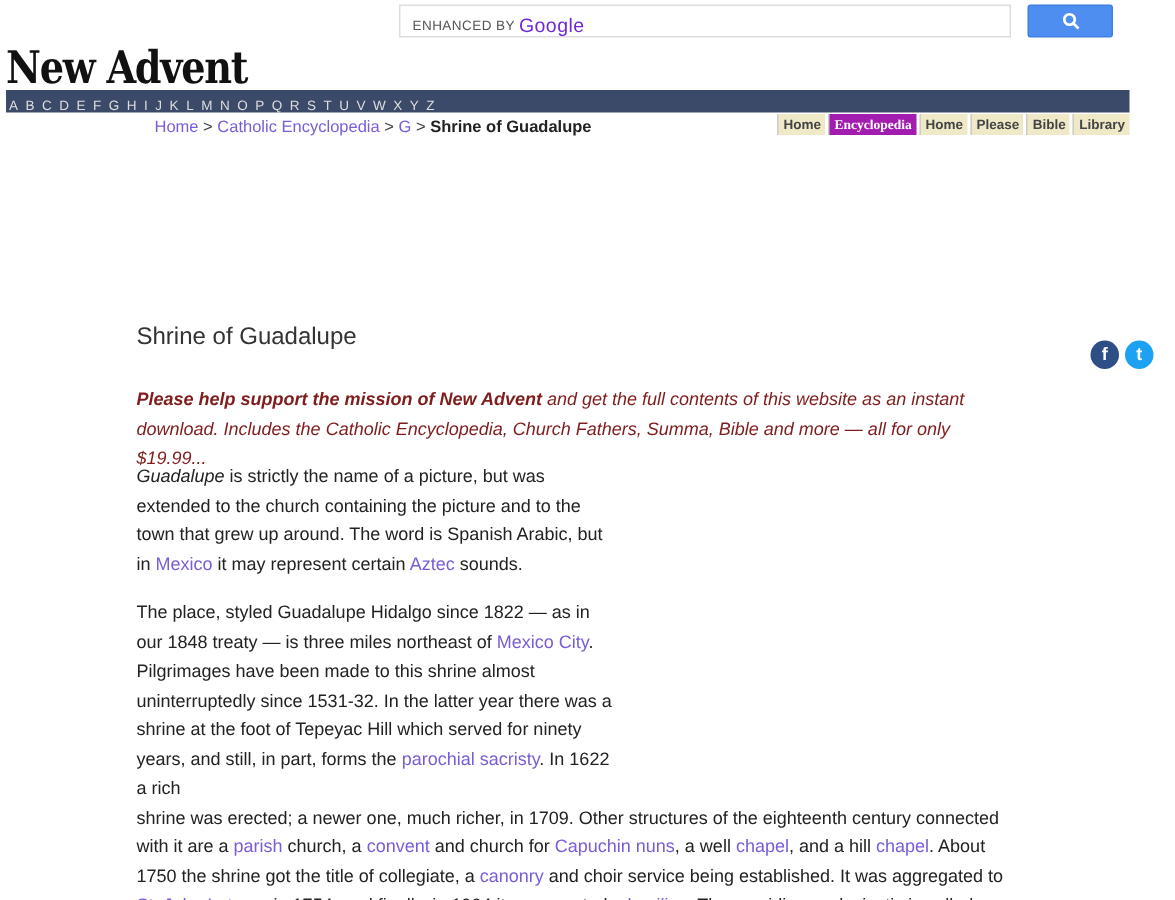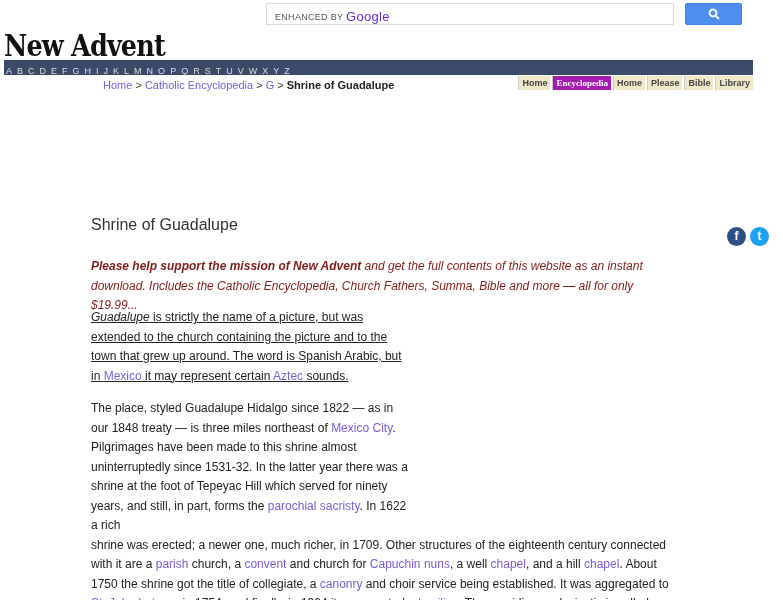--- a/index.html
+++ b/index.html
@@ -18,21 +18,21 @@
   .alphabar a { color:#ddd; font-size:9px; margin-left:2px; margin-right:3px; line-height:15px; }
   .crumbs { position:absolute; left:103px; top:79px; font-size:11px; color:#444; }
   .crumbs b { color:#222; }
   .title { position:absolute; left:91px; top:216px; font-size:16px; color:#333; }
   .social { position:absolute; left:727px; top:227px; display:flex; gap:4px; }
   .social span { width:19px; height:19px; border-radius:50%; display:inline-block; color:#fff; font-size:12px; text-align:center; line-height:19px; font-weight:bold; }
   .fb { background:#2d4f85; } .tw { background:#1da1f2; }
   .support { position:absolute; left:91px; top:257px; width:580px; font-size:12px; line-height:19.5px; color:#7f1d1d; font-style:italic; }
   .support b { font-weight:bold; }
   .body { position:absolute; left:91px; top:308px; font-size:12px; line-height:19.5px; color:#222; }
-  .p1 { width:320px; margin:0;text-decoration:underline; }
+  .p1 { width:320px; margin:0; }
   .p2 { width:580px; margin:13px 0 0 0; }
 </style>
 </head>
 <body>
 
 <div class="search">
   <span class="label"><span>ENHANCED BY</span> <b>Google</b></span>
 </div>
 <div class="search-btn">
   <svg width="12" height="12" viewBox="0 0 12 12">

